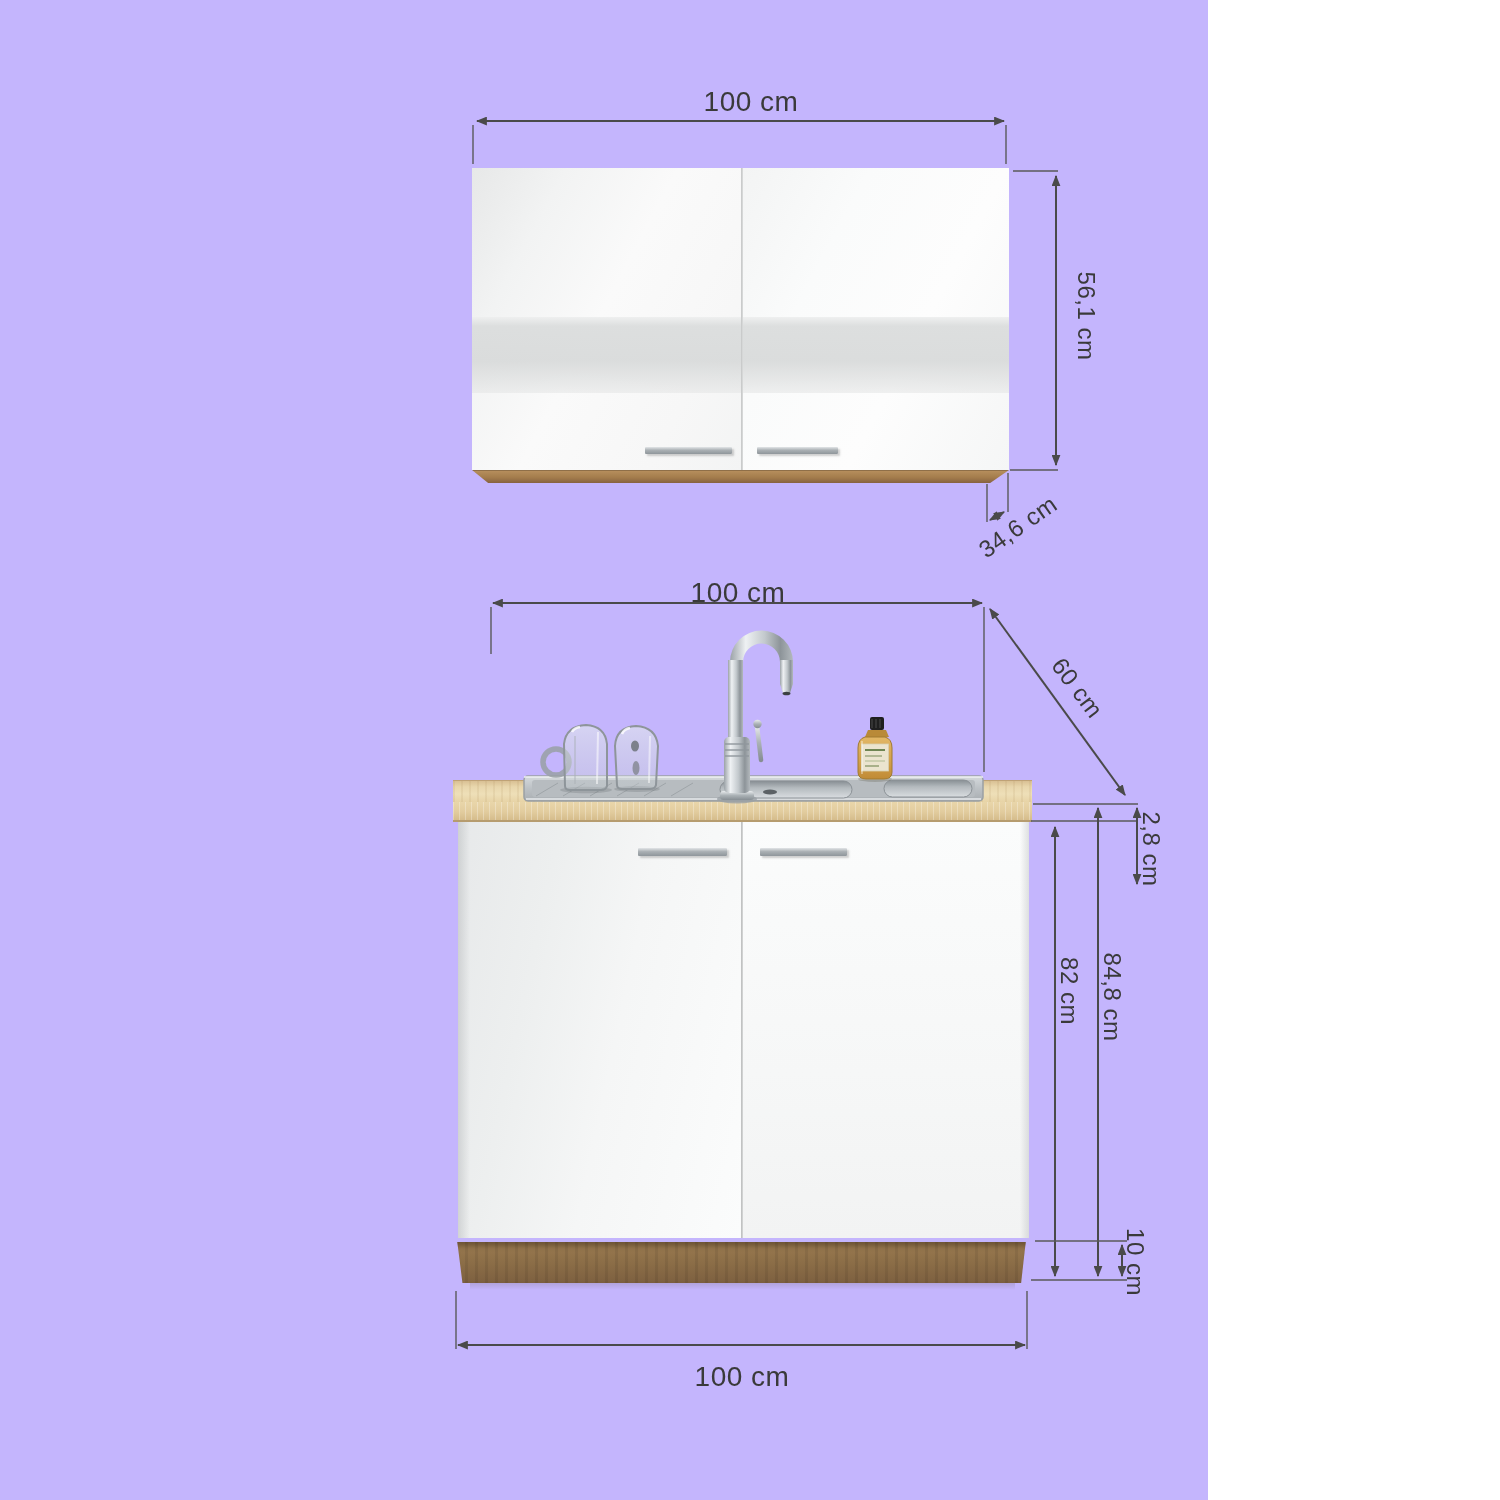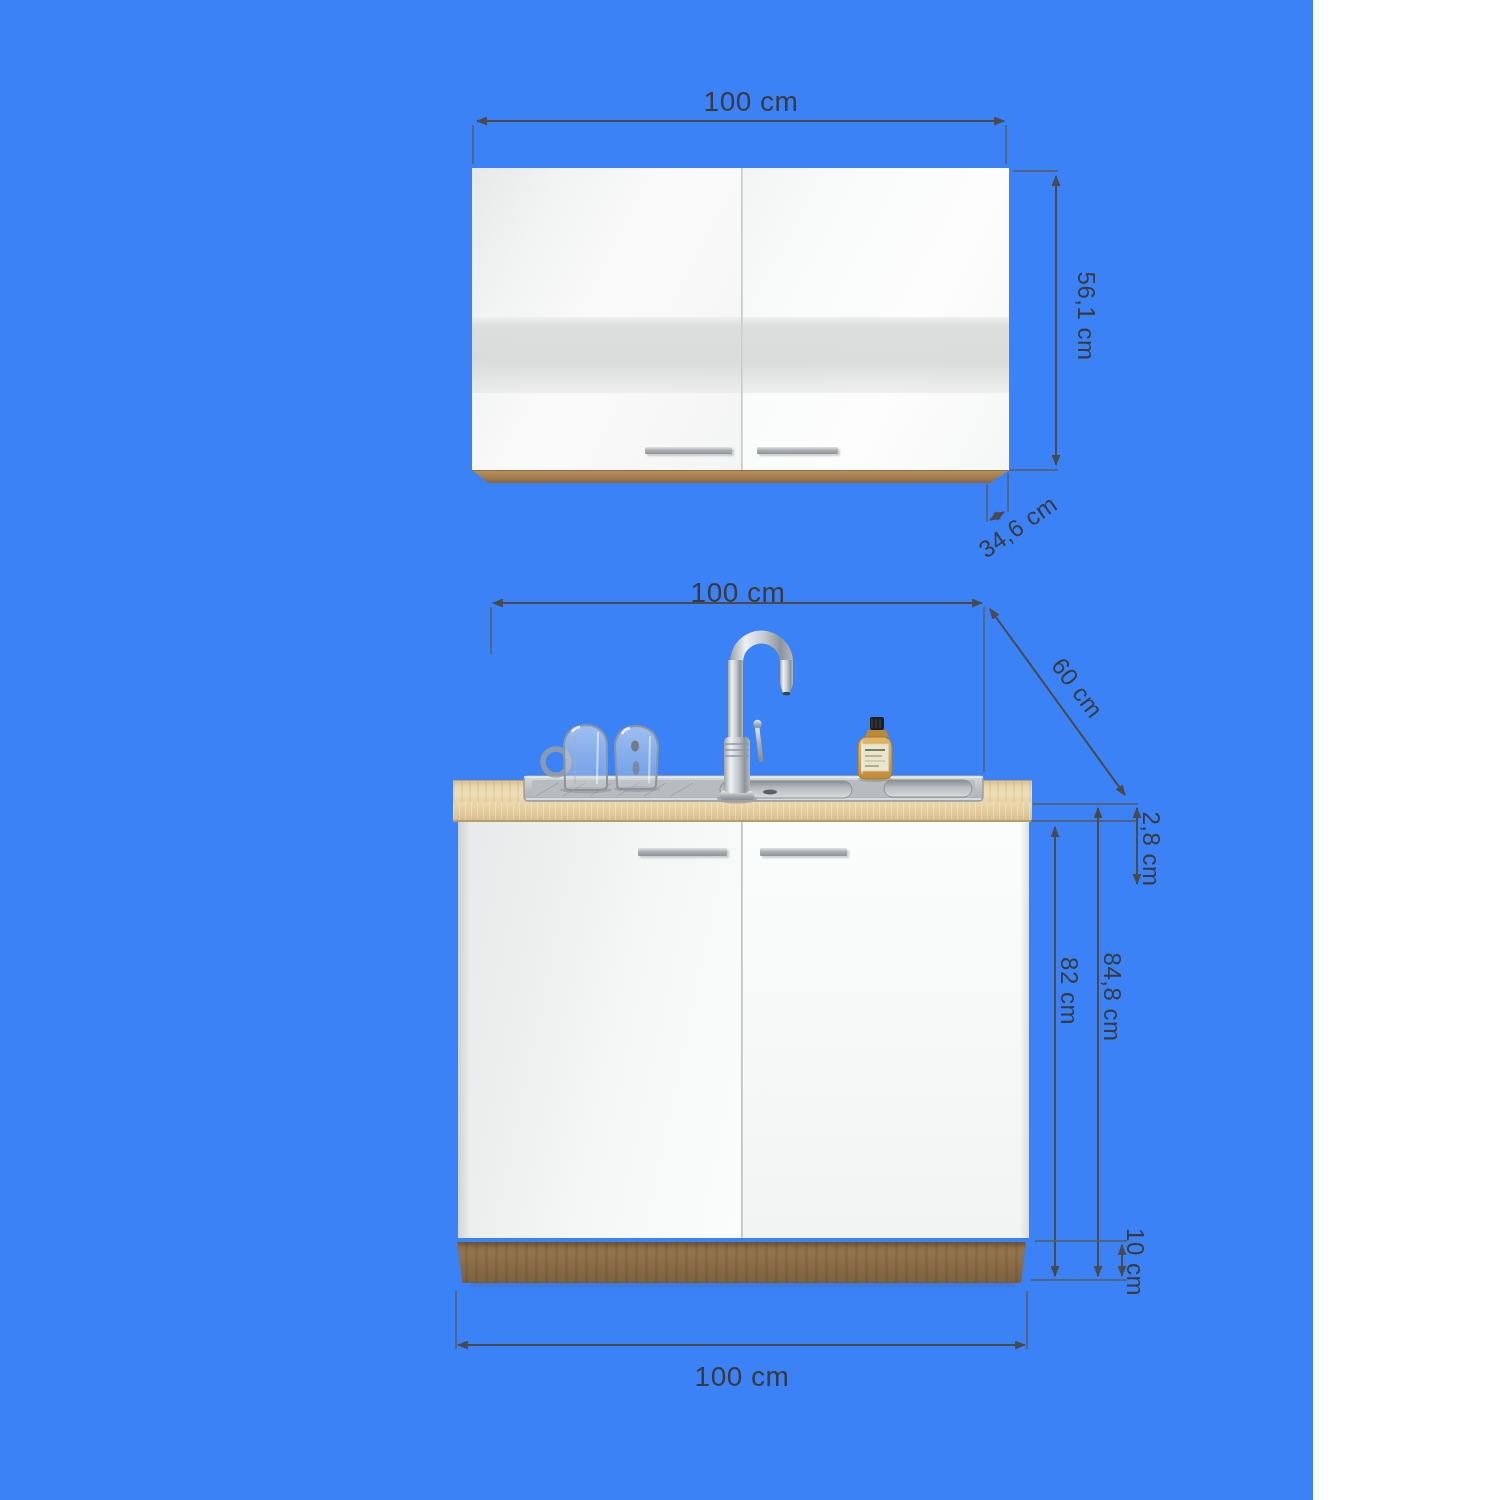--- a/index.html
+++ b/index.html
@@ -1,16 +1,16 @@
 <!DOCTYPE html>
 <html><head>
 <meta charset="utf-8">
 <style>
   html,body{margin:0;padding:0;background:#ffffff;}
-  .stage{position:relative;width:1313px;height:1500px;background:#3b82f6;overflow:hidden;
+  .stage{position:relative;width:1208px;height:1500px;background:#c4b5fd;overflow:hidden;
          font-family:"Liberation Sans",sans-serif;}
   .abs{position:absolute;}
 
   
   .lbl{position:absolute;font-size:28px;line-height:28px;color:#3a3a3a;width:120px;
        text-align:center;letter-spacing:.5px;white-space:nowrap;}
   .lbl.sm{font-size:24px;line-height:24px;width:110px;}
   .rot90{transform:rotate(90deg);}
   .rotm35{transform:rotate(-35deg);}
   .rot53{transform:rotate(53deg);}

